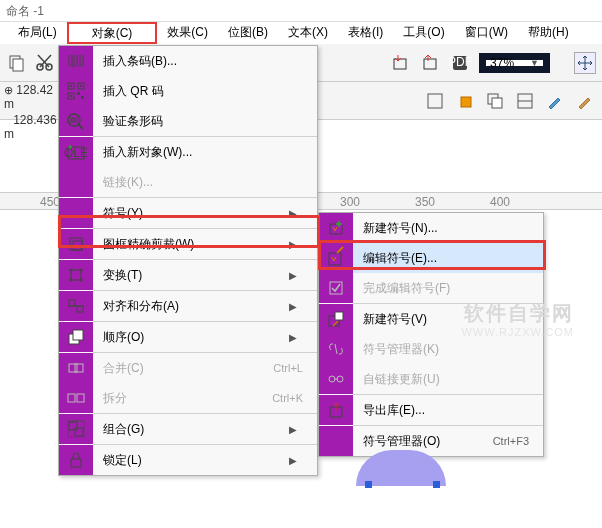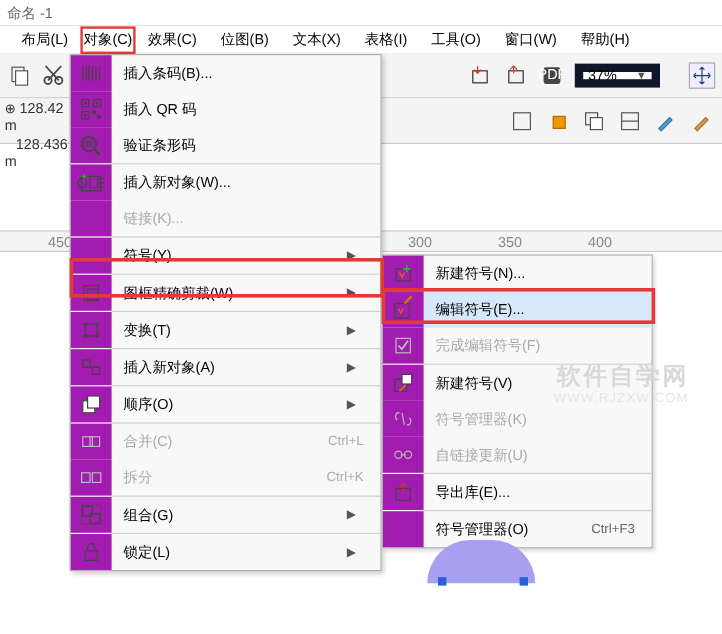--- a/index.html
+++ b/index.html
@@ -1,18 +1,18 @@
 <!DOCTYPE html>
 <html><head>
 <meta charset="utf-8">
 <style>
   * { box-sizing: border-box; font-family: "Microsoft YaHei", "SimSun", sans-serif; font-size: 12px; }
   body { margin: 0; background: #fff; width: 602px; height: 528px; overflow: hidden; position: relative; }
   .title-bar { height: 22px; background: #fff; border-bottom: 1px solid #ddd; padding-left: 6px; color: #666; line-height: 22px; }
-  .menu-bar { height: 22px; background: #fff; padding-left: 8px; display: flex; align-items: center; color: #000; }
+  .menu-bar { height: 22px; background: #fff; padding-left: 8px; display: flex; color: #000; }
   .menu-item { padding: 2px 10px; }
   .highlight-box { border: 2px solid #e53935; }
   .toolbar { height: 38px; background: #f4f4f4; border-bottom: 1px solid #ccc; display: flex; align-items: center; padding: 0 6px; gap: 8px; }
   .tool-group { display: flex; align-items: center; gap: 6px; }
   .dropdown-menu { position: absolute; background: #f8f8f8; border: 1px solid #b0b0b0; box-shadow: 2px 2px 4px rgba(0,0,0,.2); }
   .menu-row { display: flex; align-items: center; height: 30px; padding-right: 14px; }
   .menu-icon-col { width: 34px; display: flex; align-items: center; justify-content: center; height: 100%; background: #a21caf; }
   .menu-label-col { flex: 1; padding-left: 10px; }
   .menu-arrow-col { width: 14px; color: #555; font-size: 10px; }
   .menu-shortcut { color: #666; font-size: 11px; }
@@ -33,21 +33,21 @@
   .canvas-shape { position: absolute; left: 356px; top: 450px; width: 90px; height: 36px; background: #a7a0f0; border-radius: 50px 50px 0 0; }
   .sel-handle { position: absolute; width: 7px; height: 7px; background: #2b5fd9; }
 </style>
 </head>
 <body>
 
 <div class="title-bar">命名 -1</div>
 
 <div class="menu-bar">
   <span class="menu-item">布局(L)</span>
-  <span class="menu-item highlight-box" style="padding:1px 1px">对象(C)</span>
+  <span class="menu-item highlight-box" style="padding:1px 23px">对象(C)</span>
   <span class="menu-item">效果(C)</span>
   <span class="menu-item">位图(B)</span>
   <span class="menu-item">文本(X)</span>
   <span class="menu-item">表格(I)</span>
   <span class="menu-item">工具(O)</span>
   <span class="menu-item">窗口(W)</span>
   <span class="menu-item">帮助(H)</span>
 </div>
 
 <div class="toolbar">
@@ -241,21 +241,21 @@
     </div>
     <div class="menu-sep"></div>
     <div class="menu-row">
       <div class="menu-icon-col">
         <svg width="18" height="18">
           <rect x="2" y="3" width="6" height="6" fill="none" stroke="#444"></rect>
           <rect x="10" y="9" width="6" height="6" fill="none" stroke="#444"></rect>
           <line x1="1" y1="9" x2="17" y2="9" stroke="#444" stroke-dasharray="1 1"></line>
         </svg>
       </div>
-      <div class="menu-label-col">插入新对象(A)</div>
+      <div class="menu-label-col">对齐和分布(A)</div>
       <div class="menu-arrow-col">▶</div>
     </div>
     <div class="menu-sep"></div>
     <div class="menu-row">
       <div class="menu-icon-col">
         <svg width="18" height="18">
           <rect x="2" y="6" width="10" height="10" fill="#fff" stroke="#444"></rect>
           <rect x="6" y="2" width="10" height="10" fill="#fff" stroke="#444"></rect>
         </svg>
       </div>

